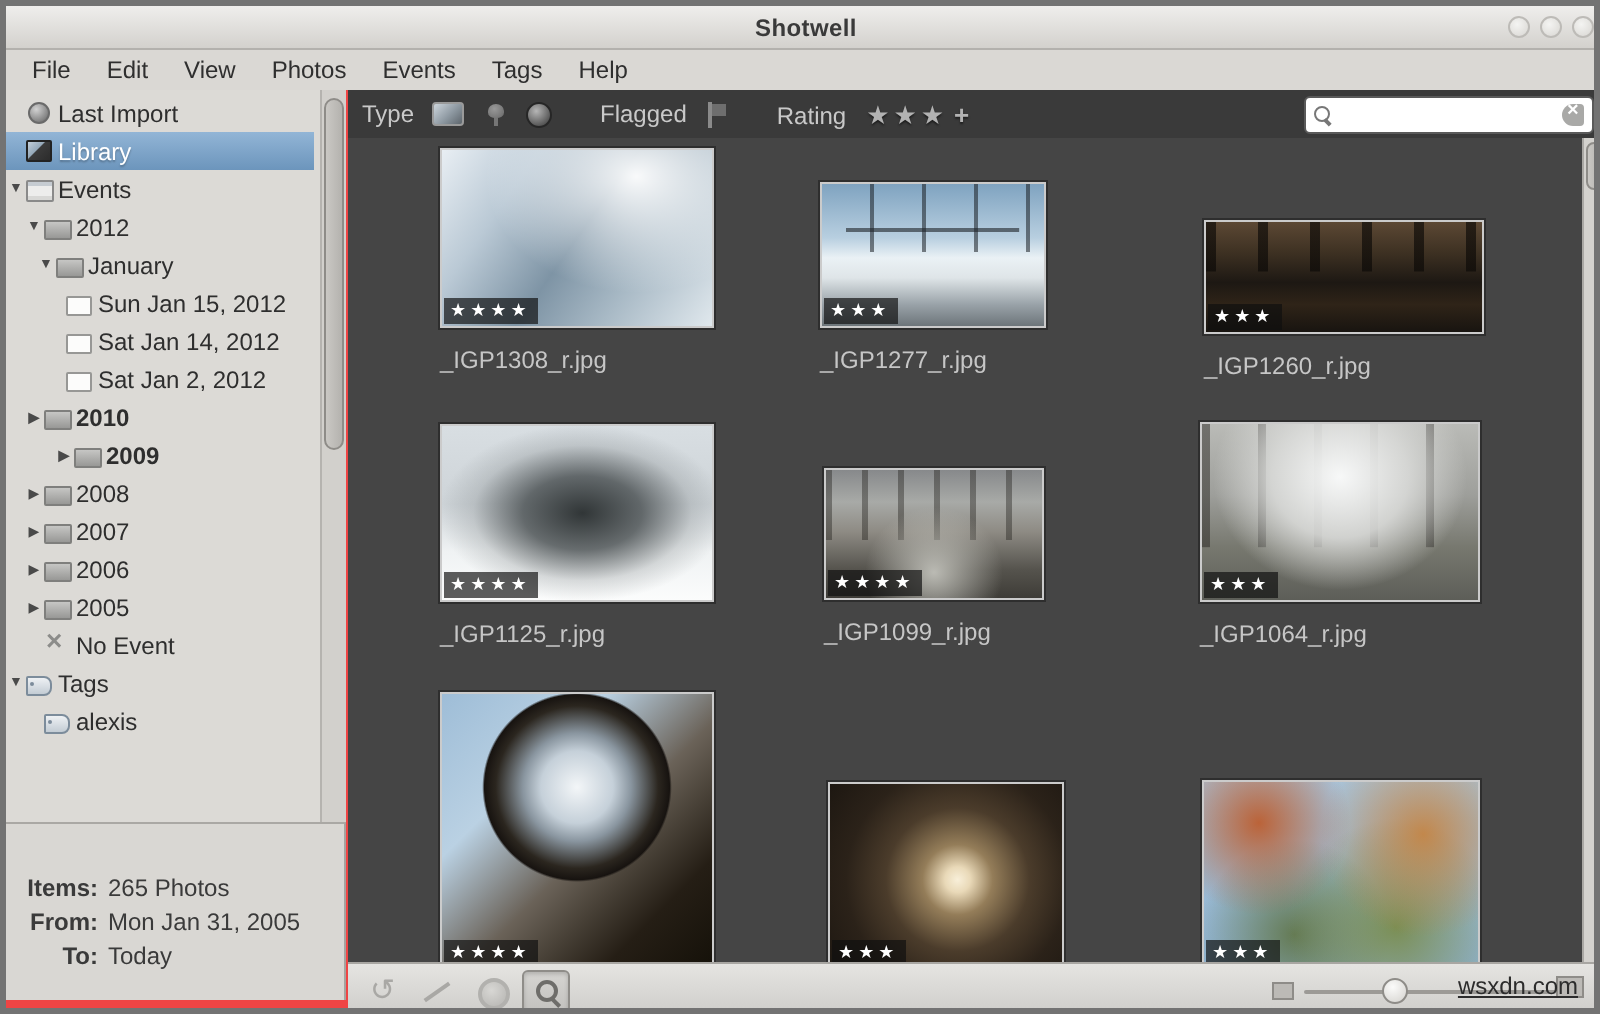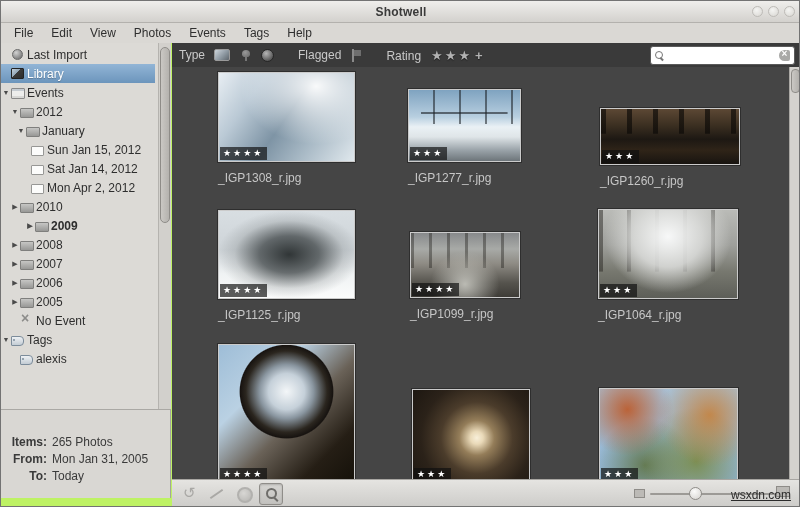--- a/index.html
+++ b/index.html
@@ -1,17 +1,17 @@
 <!DOCTYPE html>
 <html><head>
 <meta charset="utf-8">
 <style>
   * { margin:0; padding:0; box-sizing:border-box; }
   html,body { width:800px; height:507px; font-family:"Liberation Sans", sans-serif; }
-  #window { position:relative; width:800px; height:507px; background:#bef264; overflow:hidden; border:1px solid #737373; }
+  #window { position:relative; width:800px; height:507px; background:#ef4444; overflow:hidden; border:3px solid #737373; }
 
   
   .titlebar { position:absolute; left:0; top:0; width:800px; height:22px;
     background:linear-gradient(#efeeec,#d3d1cd); border-bottom:1px solid #b3b1ad;
     display:flex; align-items:center; justify-content:center; }
   .title-text { font-size:12px; font-weight:bold; color:#3a3a3a; letter-spacing:.2px; }
   .win-controls { position:absolute; right:6px; top:5px; display:flex; gap:5px; }
   .win-btn { width:11px; height:11px; border-radius:50%; background:radial-gradient(circle at 40% 35%, #f4f4f2, #d8d6d2); border:1px solid #bdbbb7; }
 
   
@@ -208,23 +208,23 @@
         <span class="side-label">Sun Jan 15, 2012</span>
       </div>
       <div class="side-row" style="padding-left: 20px;">
         <span class="expander"></span>
         <span class="side-icon event-icon"></span>
         <span class="side-label">Sat Jan 14, 2012</span>
       </div>
       <div class="side-row" style="padding-left: 20px;">
         <span class="expander"></span>
         <span class="side-icon event-icon"></span>
-        <span class="side-label">Mon Apr 2, 2012</span>
-      </div>
-      <div class="side-row" style="padding-left: 9px;">
+        <span class="side-label">Sat Jan 2, 2012</span>
+      </div>
+      <div class="side-row" style="padding-left: 9px; font-weight: bold;">
         <span class="expander">▶</span>
         <span class="side-icon event-folder-icon"></span>
         <span class="side-label">2010</span>
       </div>
       <div class="side-row" style="padding-left: 24px; font-weight: bold;">
         <span class="expander">▶</span>
         <span class="side-icon event-folder-icon"></span>
         <span class="side-label">2009</span>
       </div>
       <div class="side-row" style="padding-left: 9px;">

